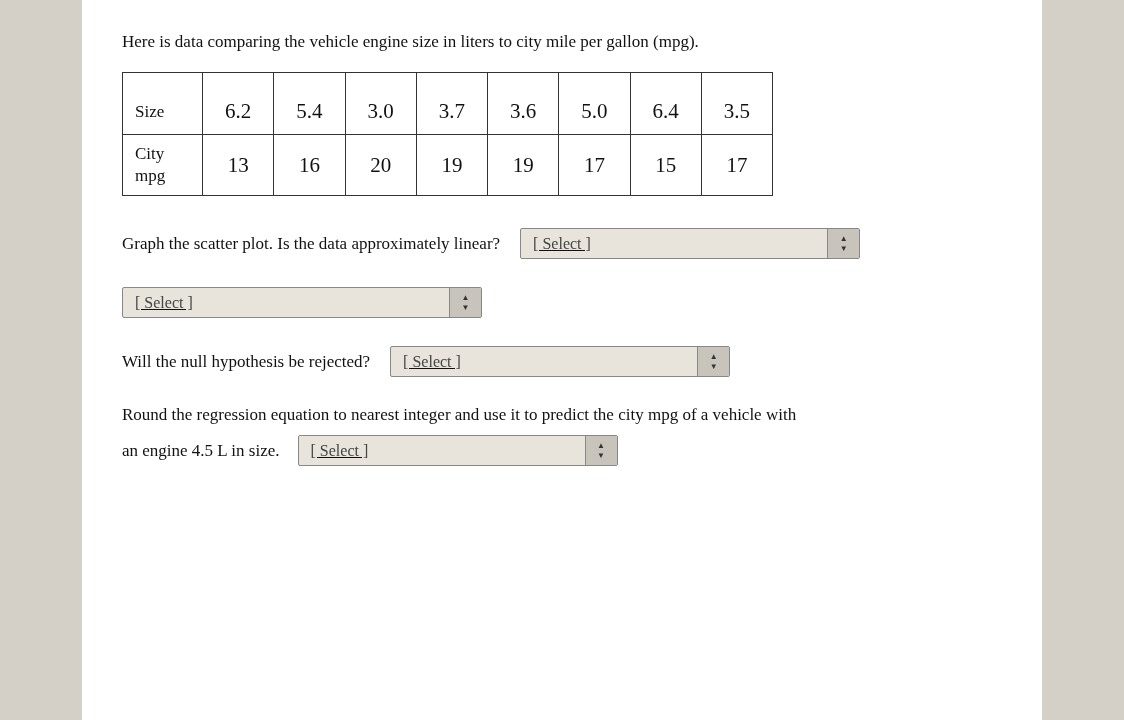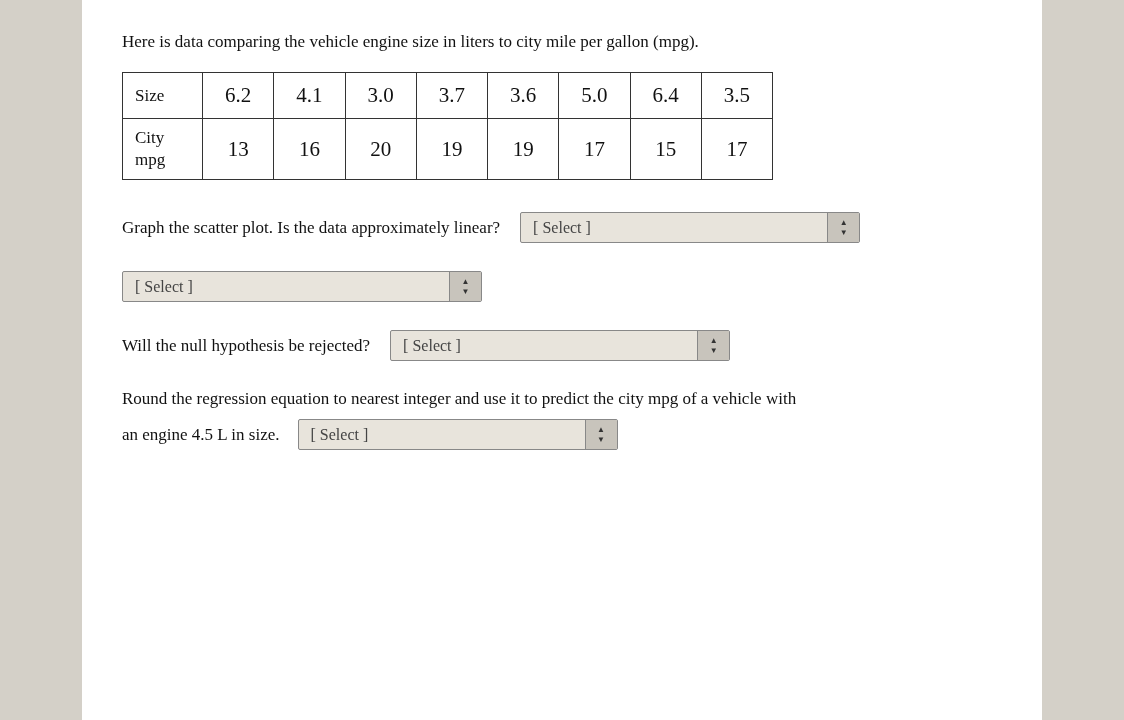--- a/index.html
+++ b/index.html
@@ -51,21 +51,21 @@
 
     .data-table td.row-label {
       text-align: left;
       padding-left: 12px;
       padding-right: 16px;
       font-size: 17px;
       min-width: 80px;
     }
 
     .data-table tr:first-child td {
-      padding-top: 10px;
+      padding-top: 26px;
       padding-bottom: 10px;
     }
 
     
     .city-label {
       line-height: 1.3;
     }
 
     
     .question-block {
@@ -88,20 +88,21 @@
 
     
     .select-wrapper {
       display: inline-flex;
       align-items: center;
       border: 1.5px solid #888;
       background: #e8e4dc;
       border-radius: 2px;
       position: relative;
       overflow: hidden;
+      text-decoration: underline;
     }
 
     .select-wrapper select {
       appearance: none;
       -webkit-appearance: none;
       background: transparent;
       border: none;
       outline: none;
       font-size: 16px;
       font-family: Georgia, 'Times New Roman', serif;
@@ -175,21 +176,21 @@
 
 <div class="page-container">
 
   <p class="intro-text">Here is data comparing the vehicle engine size in liters to city mile per gallon (mpg).</p>
 
   <table class="data-table">
     <tbody>
         <tr>
       <td class="row-label">Size</td>
       <td>6.2</td>
-      <td>4.1</td>
+      <td>5.4</td>
       <td>3.0</td>
       <td>3.7</td>
       <td>3.6</td>
       <td>5.0</td>
       <td>6.4</td>
       <td>3.5</td>
     </tr>
     <tr>
       <td class="row-label city-label">
         <span>City</span><br>

